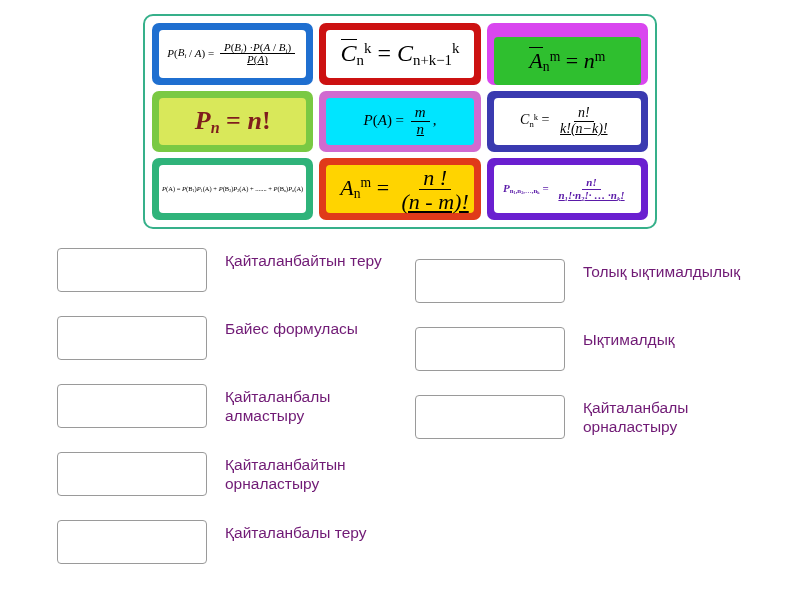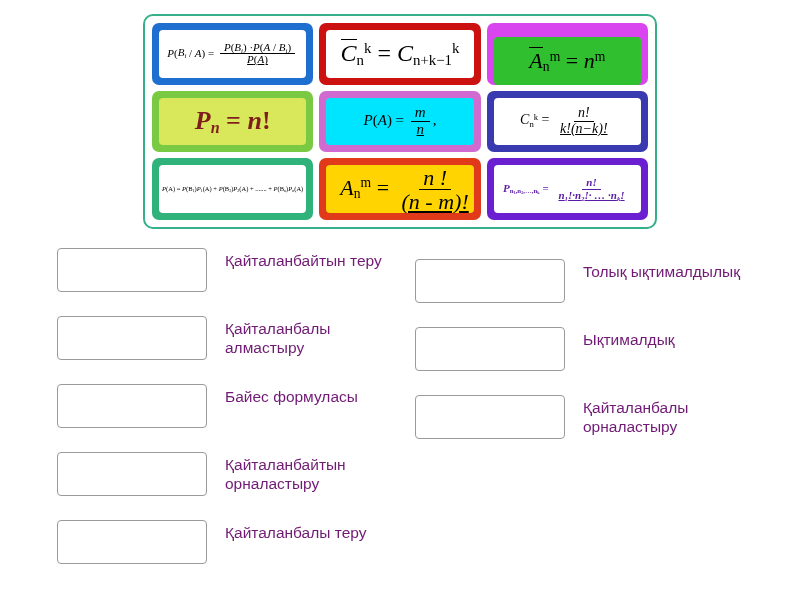--- a/index.html
+++ b/index.html
@@ -219,30 +219,30 @@
 
 <div class="column" id="left-column">
 
   <div class="answer-row">
     <div class="drop-box"></div>
     <div class="answer-label">Қайталанбайтын теру</div>
   </div>
 
   <div class="answer-row">
     <div class="drop-box"></div>
+    <div class="answer-label">Байес формуласы</div>
+  </div>
+
+  <div class="answer-row">
+    <div class="drop-box"></div>
     <div class="answer-label">Қайталанбалы алмастыру</div>
   </div>
 
   <div class="answer-row">
     <div class="drop-box"></div>
-    <div class="answer-label">Байес формуласы</div>
-  </div>
-
-  <div class="answer-row">
-    <div class="drop-box"></div>
     <div class="answer-label">Қайталанбайтын орналастыру</div>
   </div>
 
   <div class="answer-row">
     <div class="drop-box"></div>
     <div class="answer-label">Қайталанбалы теру</div>
   </div>
 
 </div>
 

